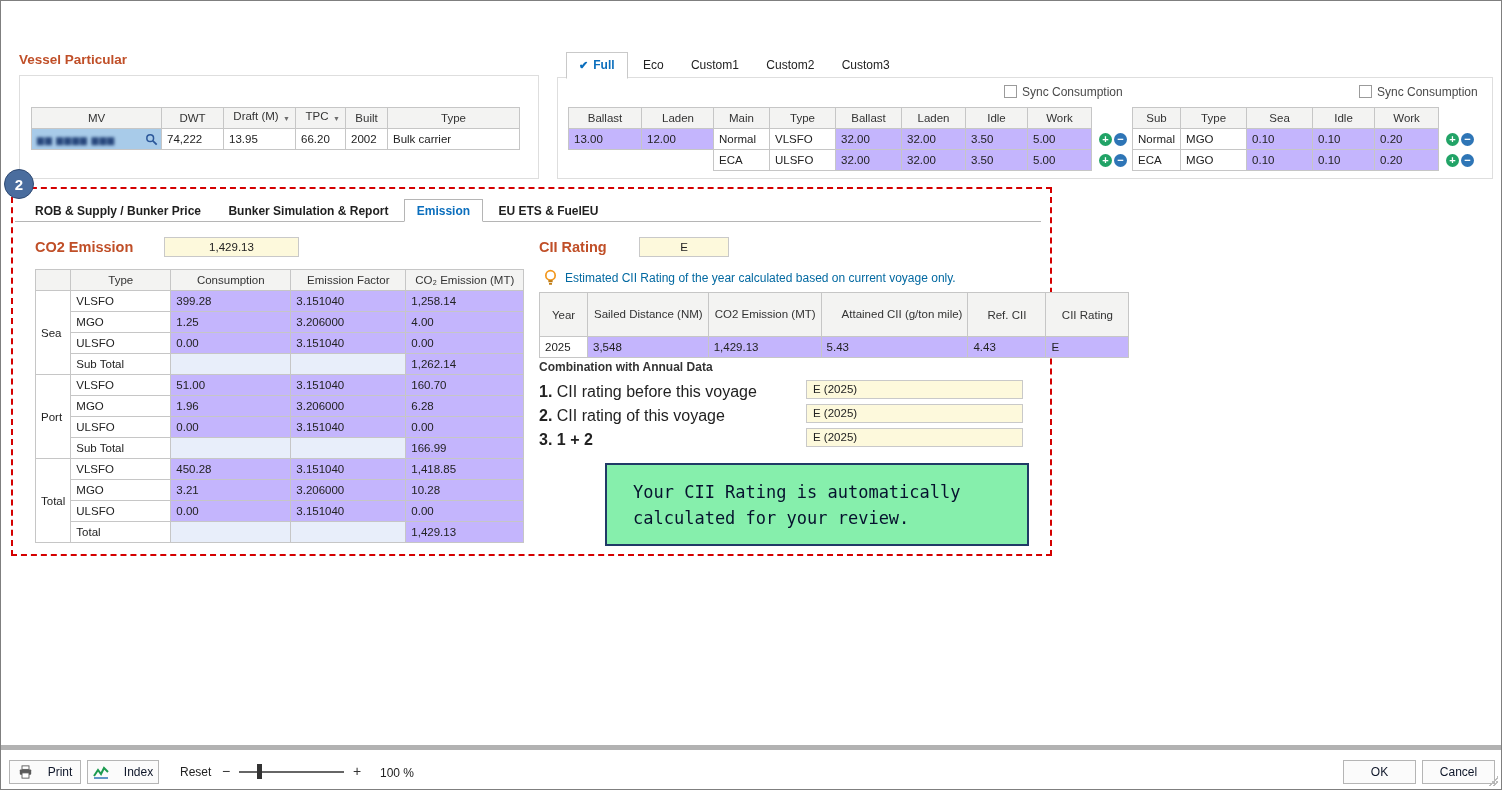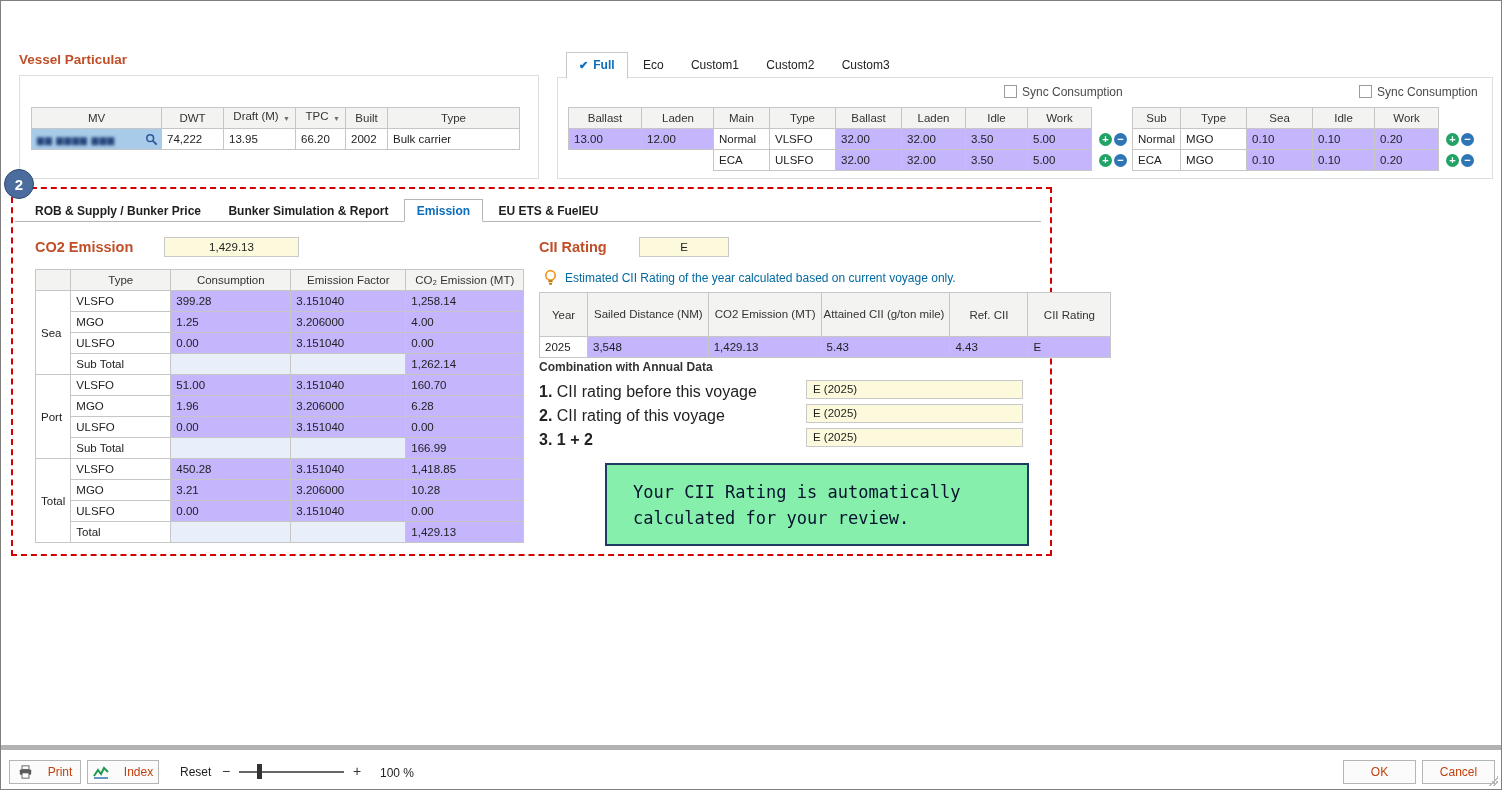--- a/index.html
+++ b/index.html
@@ -69,21 +69,21 @@
     font-size:11.5px;line-height:17px;padding:0 6px}
 
   
   .callout{position:absolute;left:604px;top:462px;width:424px;height:83px;background:#86efac;
     border:2px solid #203a66;color:#06122e;font-family:"DejaVu Sans Mono",monospace;font-size:17px;
     line-height:1.55;padding:14px 14px 14px 26px}
 
   
   .footer-divider{position:absolute;left:0;top:744px;width:1502px;height:5px;background:#b2b2b2}
   .btn{position:absolute;top:759px;height:24px;background:#fbfbfb;border:1px solid #b5b5b5;
-    display:flex;align-items:center;justify-content:center;font-size:12px;color:#c2410c;gap:15px}
+    display:flex;align-items:center;justify-content:center;font-size:12px;color:#0f172a;gap:15px}
   .slider-track{position:absolute;left:238px;top:770px;width:105px;height:2px;background:#666}
   .slider-handle{position:absolute;left:256px;top:763px;width:5px;height:15px;background:#333}
   .slider-sign{position:absolute;top:762px;font-size:14px;color:#333}
   .grip{position:absolute;right:3px;bottom:3px;width:10px;height:10px;
     background:linear-gradient(135deg,transparent 50%,#bbb 50%,#bbb 60%,transparent 60%,transparent 70%,#bbb 70%,#bbb 80%,transparent 80%)}
 </style>
 </head>
 <body>
 
 <div id="window">
@@ -376,21 +376,21 @@
         <col style="width:78px">
         <col style="width:83px">
       </colgroup>
     <tbody>
         <tr>
       <th style="height:32px">Year</th>
       <th class="pre" style="height:44px;padding-left:6px">Sailed
 Distance (NM)</th>
       <th class="pre" style="height:32px;padding-left:6px">CO2
 Emission (MT)</th>
-      <th class="pre" style="height:32px;padding-left:2px">Attained CII
+      <th class="pre" style="height:32px;padding-left:20px">Attained CII
 (g/ton mile)</th>
       <th style="height:32px">Ref. CII</th>
       <th style="height:32px">CII Rating</th>
     </tr>
     <tr>
       <td class="ctr">2025</td>
       <td class="num yellow">3,548</td>
       <td class="num yellow">1,429.13</td>
       <td class="num yellow">5.43</td>
       <td class="num yellow">4.43</td>

